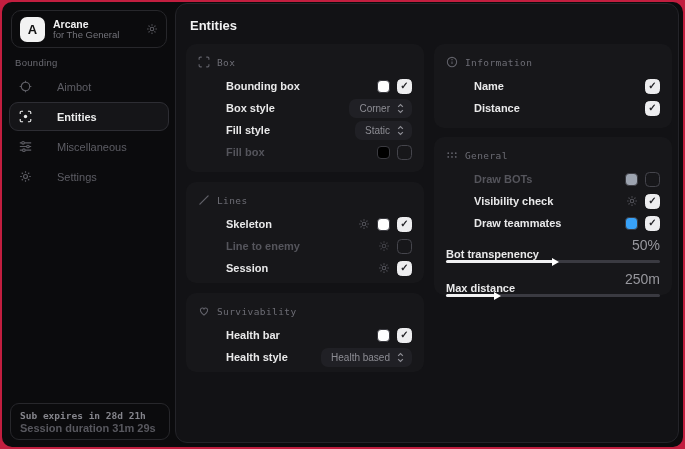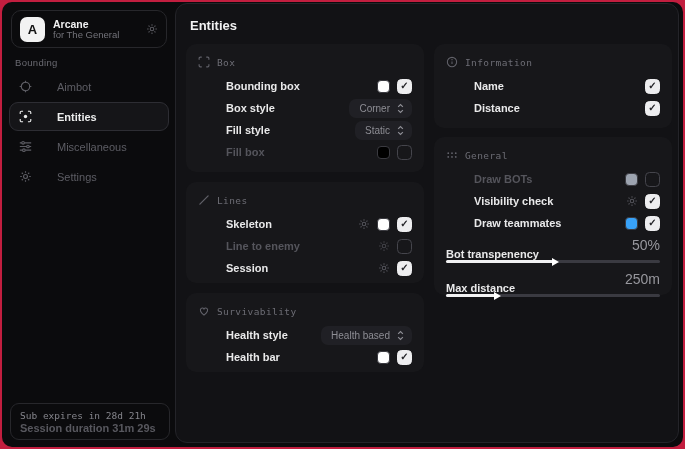--- a/index.html
+++ b/index.html
@@ -22,21 +22,21 @@
   .category-label { position:absolute; left:13px; top:55px; font-size:9.5px; color:#6a6a71; letter-spacing:.3px; }
 
   .nav { position:absolute; left:7px; top:70px; width:160px; display:flex; flex-direction:column; gap:1px; }
   .nav-item { height:29px; display:flex; align-items:center; gap:25px; padding:0 9px;
     border:1px solid transparent; border-radius:9px; color:#5d5d64; font-size:11px; cursor:pointer; }
   .nav-item .nicon { display:flex; color:inherit; }
   .nav-item.active { background:#151518; border-color:#2d2d33; color:#eceded; font-weight:bold; }
 
   .sub-card { position:absolute; left:8px; bottom:7px; width:160px; height:37px;
     border:1px solid #27272b; border-radius:9px; padding:5px 9px; display:flex; flex-direction:column; justify-content:center; gap:1px; }
-  .sub-line1 { font-family:"DejaVu Sans Mono", monospace; font-size:9.5px; color:#85858c; white-space:nowrap; }
+  .sub-line1 { font-family:"DejaVu Sans Mono", monospace; font-size:9.5px; color:#85858c; white-space:nowrap;font-weight:bold; }
   .sub-line2 { font-size:11px; color:#58585f; font-weight:bold; }
 
   
   .main { position:absolute; left:173px; top:1px; right:4px; bottom:4px;
     background:#121215; border:1px solid #242429; border-radius:12px; }
   .main-title { position:absolute; left:14px; top:14px; font-size:13px; font-weight:bold; color:#f2f2f3; }
 
   .card { position:absolute; background:#17171a; border-radius:10px; padding:9px 12px; }
   .card-head { display:flex; align-items:center; gap:7px; height:18px; margin-bottom:4px;
     font-family:"DejaVu Sans Mono", monospace; font-size:9.5px; color:#6d6d75; letter-spacing:.4px; }
@@ -246,37 +246,37 @@
     <div class="card" style="left:10px; top:289px; width:238px; height:79px;">
       <div class="card-head">
         <span class="sicon">
           <svg width="12" height="12" viewBox="0 0 16 16" fill="none" stroke="currentColor" stroke-width="1.4">
             <path d="M8 13.5C3.2 9.8 2 6.5 4.2 4.6 5.7 3.3 7.4 4 8 5.3 8.6 4 10.3 3.3 11.8 4.6 14 6.5 12.8 9.8 8 13.5Z"></path>
           </svg>
         </span>
         <span>Survivability</span>
       </div>
       <div class="row">
+        <span class="row-label">Health bar</span>
+        <span class="controls">
+          <span class="swatch" style="background: rgb(255, 255, 255);"></span>
+          <span class="checkbox checked"></span>
+        </span>
+      </div>
+      <div class="row">
         <span class="row-label">Health style</span>
         <span class="controls">
           <span class="select">
             <span class="select-value">Health based</span>
             <span class="select-arrows">
               <svg width="9" height="11" viewBox="0 0 10 14" fill="none" stroke="currentColor" stroke-width="1.5">
                   <path d="M2 5l3-3 3 3M2 9l3 3 3-3"></path>
                 </svg>
             </span>
           </span>
-        </span>
-      </div>
-      <div class="row">
-        <span class="row-label">Health bar</span>
-        <span class="controls">
-          <span class="swatch" style="background: rgb(255, 255, 255);"></span>
-          <span class="checkbox checked"></span>
         </span>
       </div>
     </div>
 
     <div class="card" style="left:258px; top:40px; width:238px; height:84px;">
       <div class="card-head">
         <span class="sicon">
           <svg width="12" height="12" viewBox="0 0 16 16" fill="none" stroke="currentColor" stroke-width="1.4">
             <circle cx="8" cy="8" r="6.2"></circle>
               <path d="M8 7.2v3.6"></path>

